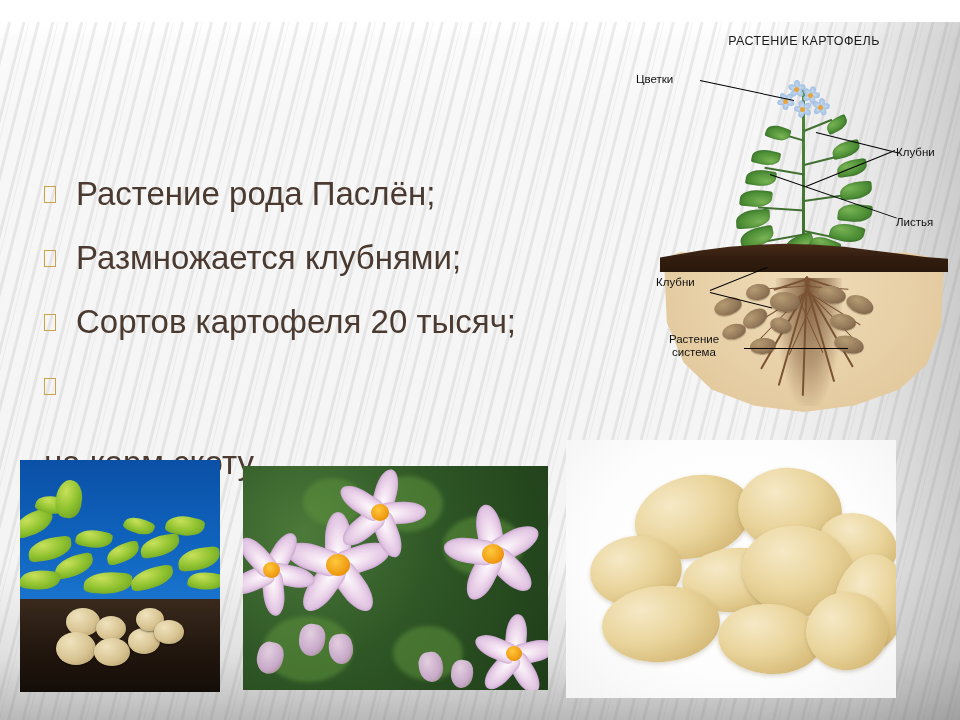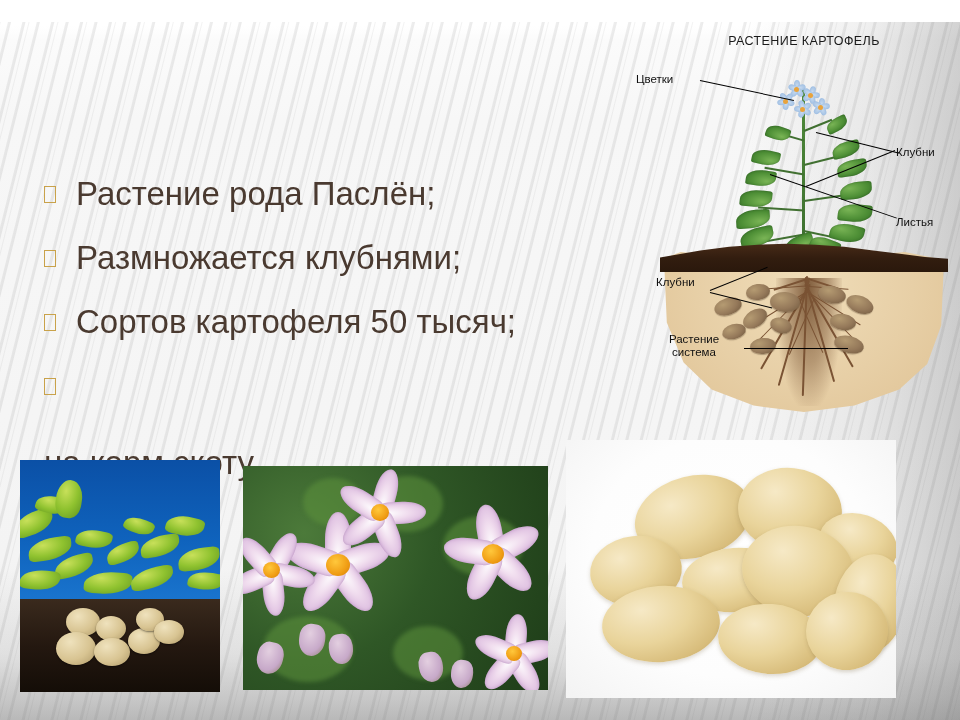--- a/index.html
+++ b/index.html
@@ -182,21 +182,21 @@
       <span class="bullet-text">Растение рода Паслён;</span>
     </div>
 
     <div class="bullet-row">
       <span class="bullet-mark"></span>
       <span class="bullet-text">Размножается клубнями;</span>
     </div>
 
     <div class="bullet-row">
       <span class="bullet-mark"></span>
-      <span class="bullet-text">Сортов картофеля 50 тысяч;</span>
+      <span class="bullet-text">Сортов картофеля 20 тысяч;</span>
     </div>
 
     <div class="bullet-row occluded">
       <span class="bullet-mark"></span>
     </div>
 
   </div>
 
   <div class="occluded-text">на корм скоту.</div>
 

